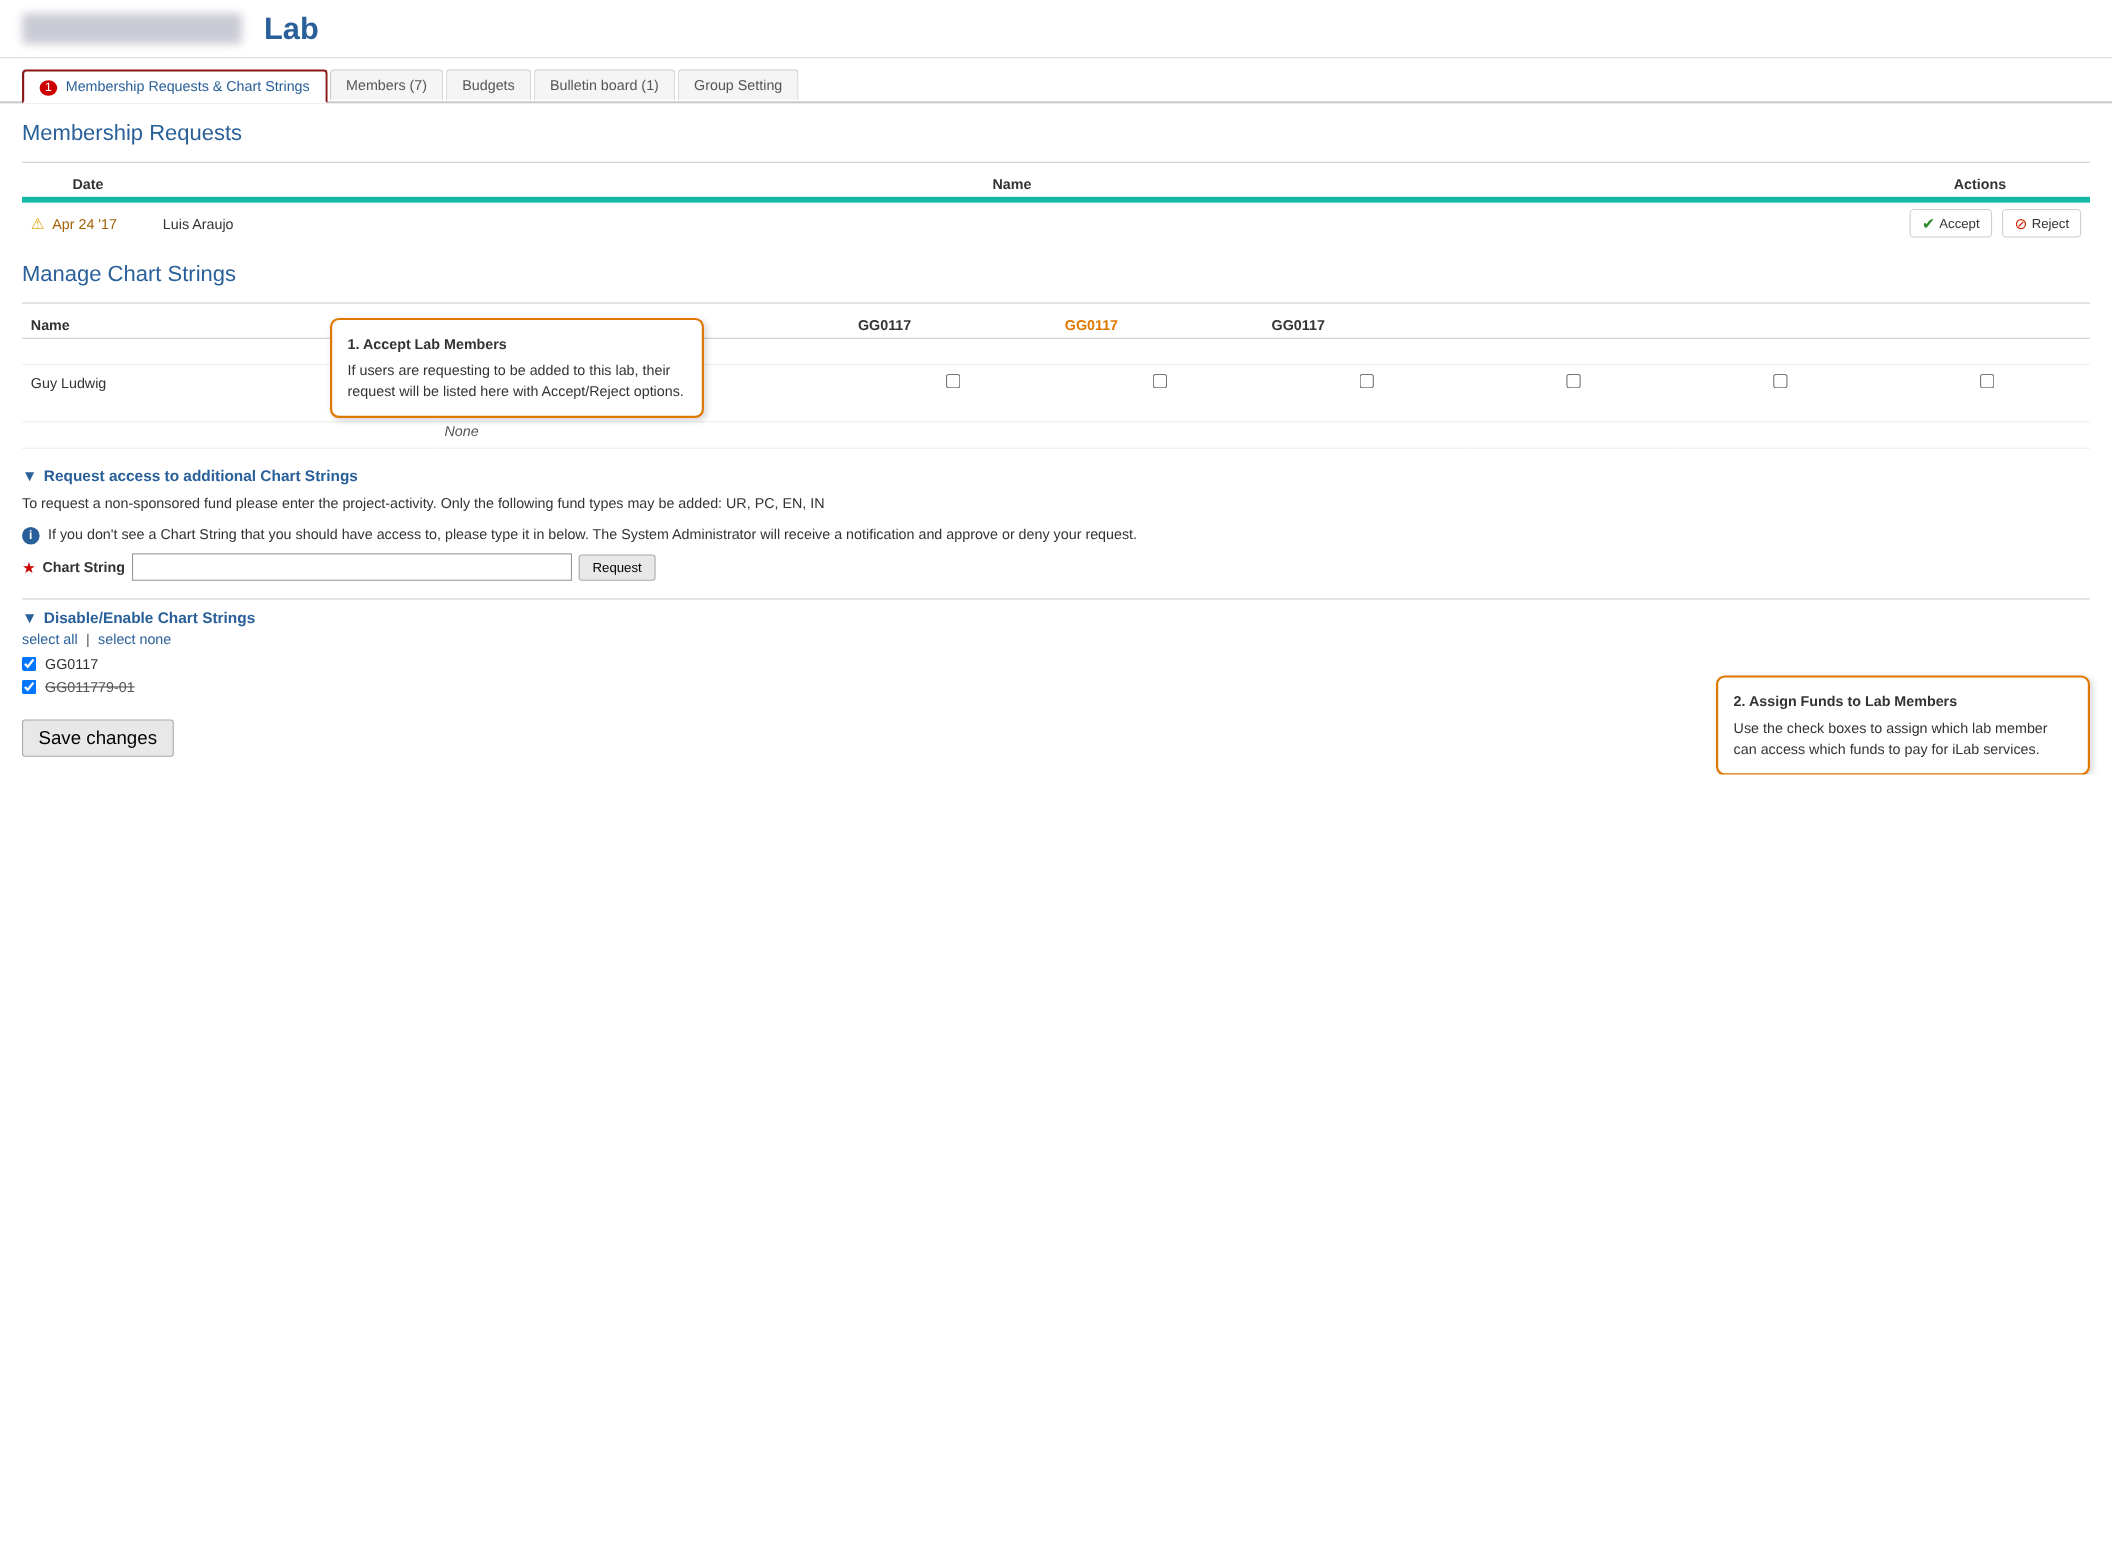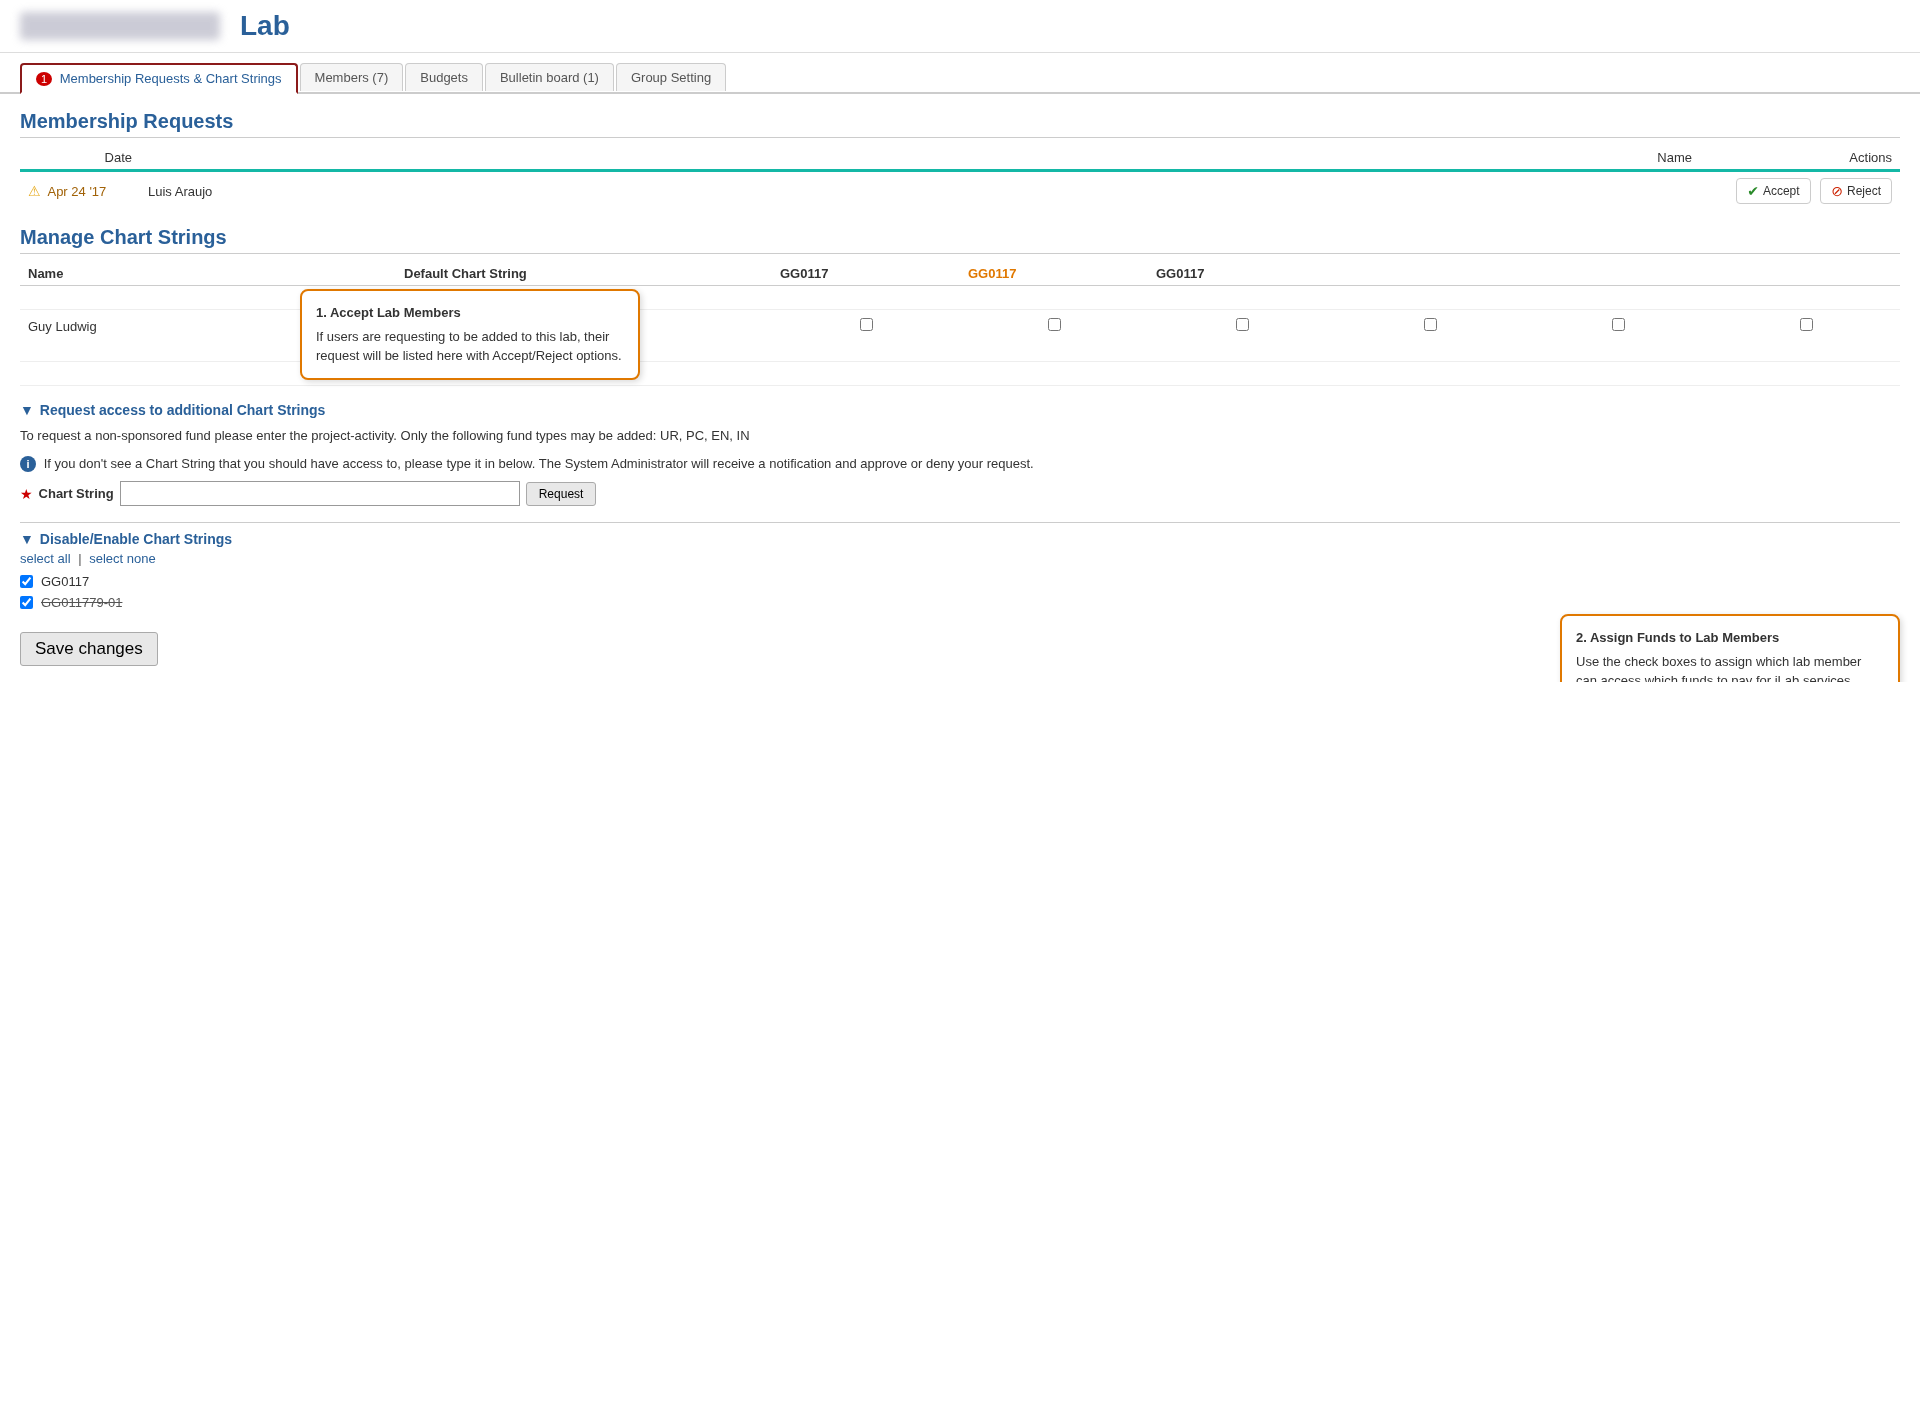--- a/index.html
+++ b/index.html
@@ -71,38 +71,38 @@
 
     
     .main {
       padding: 16px 20px;
       position: relative;
     }
 
     
     .section-title {
       font-size: 20px;
-      font-weight: bold;
+      font-weight: normal;
       color: #2a6099;
       margin-bottom: 8px;
       border-bottom: 1px solid #ccc;
-      padding-bottom: 4px;
+      padding-bottom: 14px;
     }
 
     
     .membership-table {
       width: 100%;
       border-collapse: collapse;
       margin-bottom: 16px;
     }
     .membership-table th {
-      text-align: right;
-      font-weight: normal;
+      text-align: center;
+      font-weight: bold;
       padding: 4px 8px;
-      border-bottom: 3px solid #14b8a6;
+      border-bottom: 5px solid #14b8a6;
     }
     .membership-table td {
       padding: 6px 8px;
       vertical-align: middle;
     }
     .warning-icon {
       color: #e6a817;
       font-size: 14px;
       margin-right: 4px;
     }

